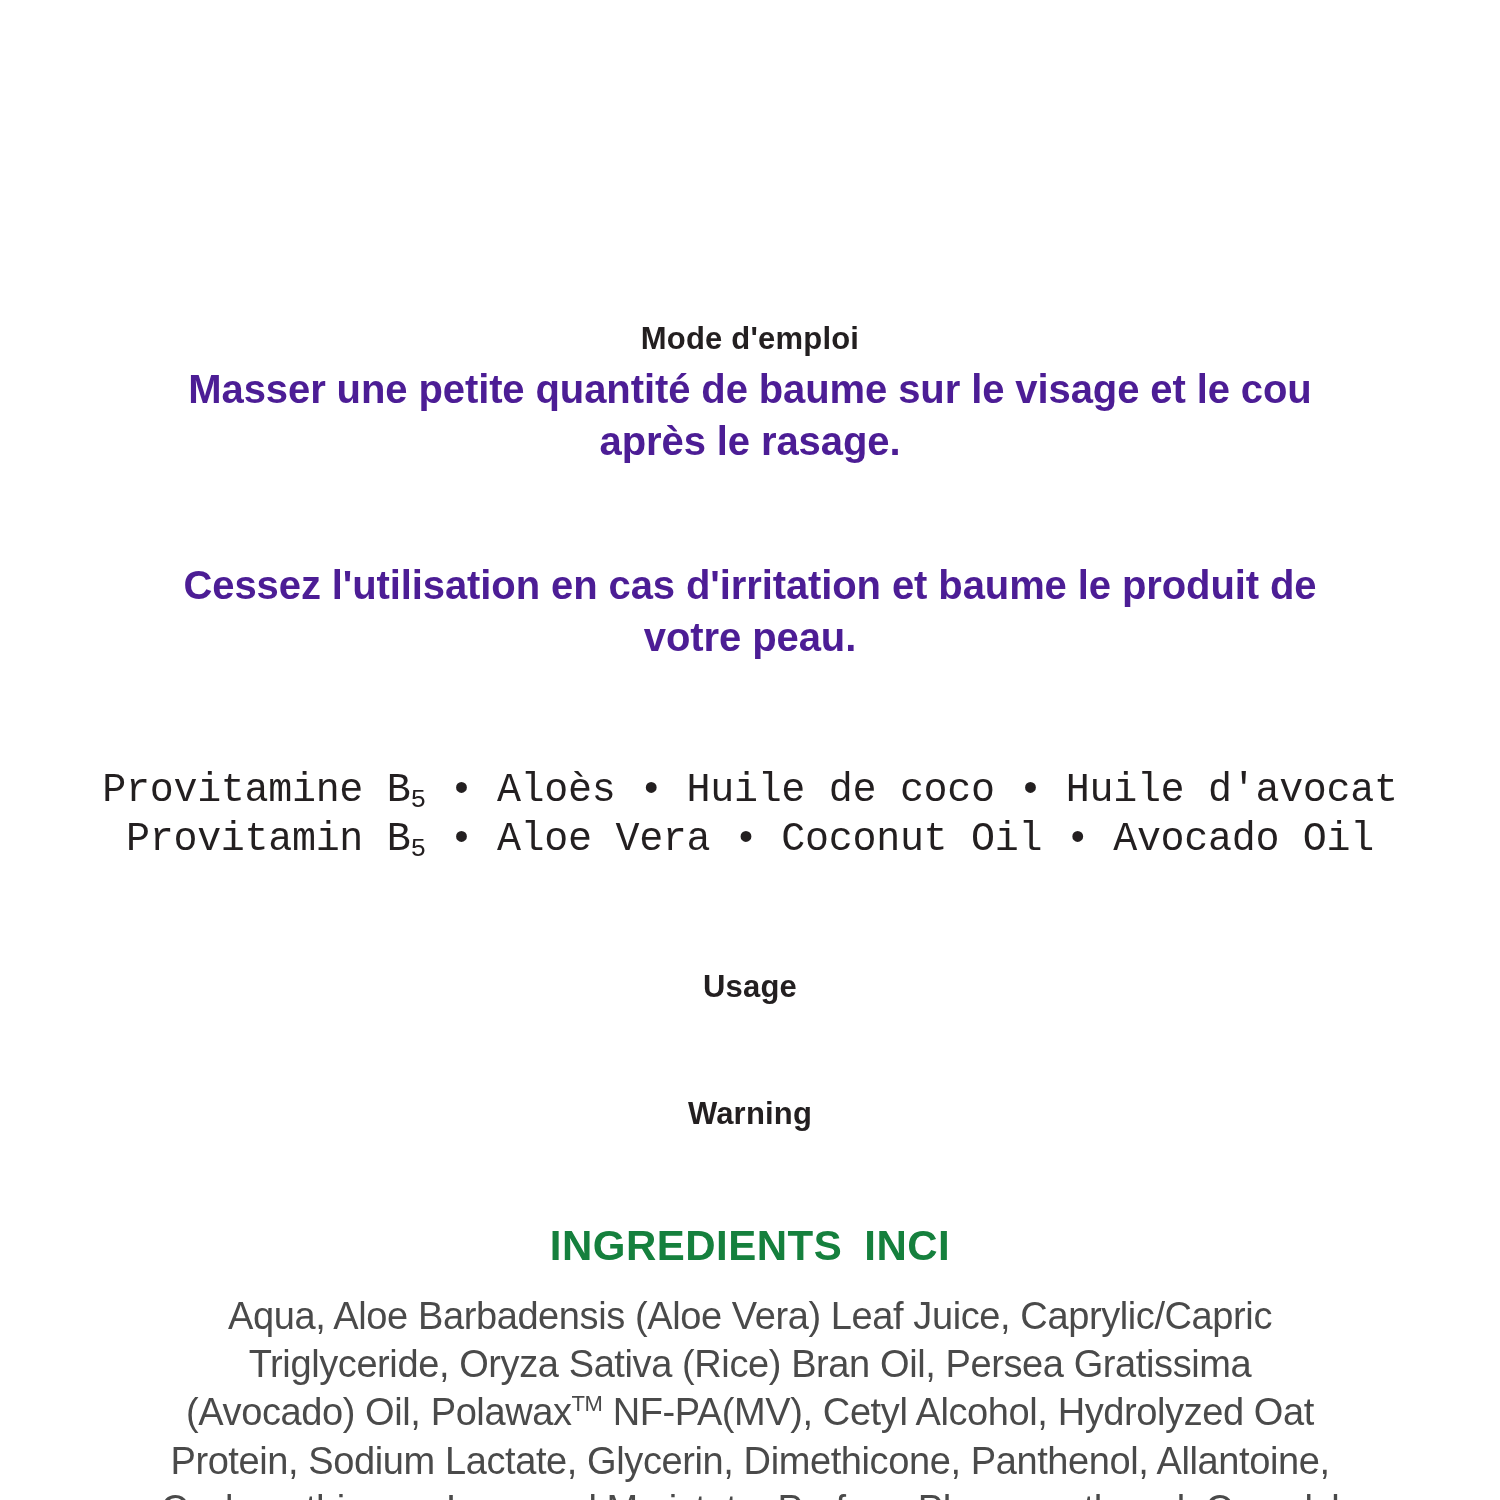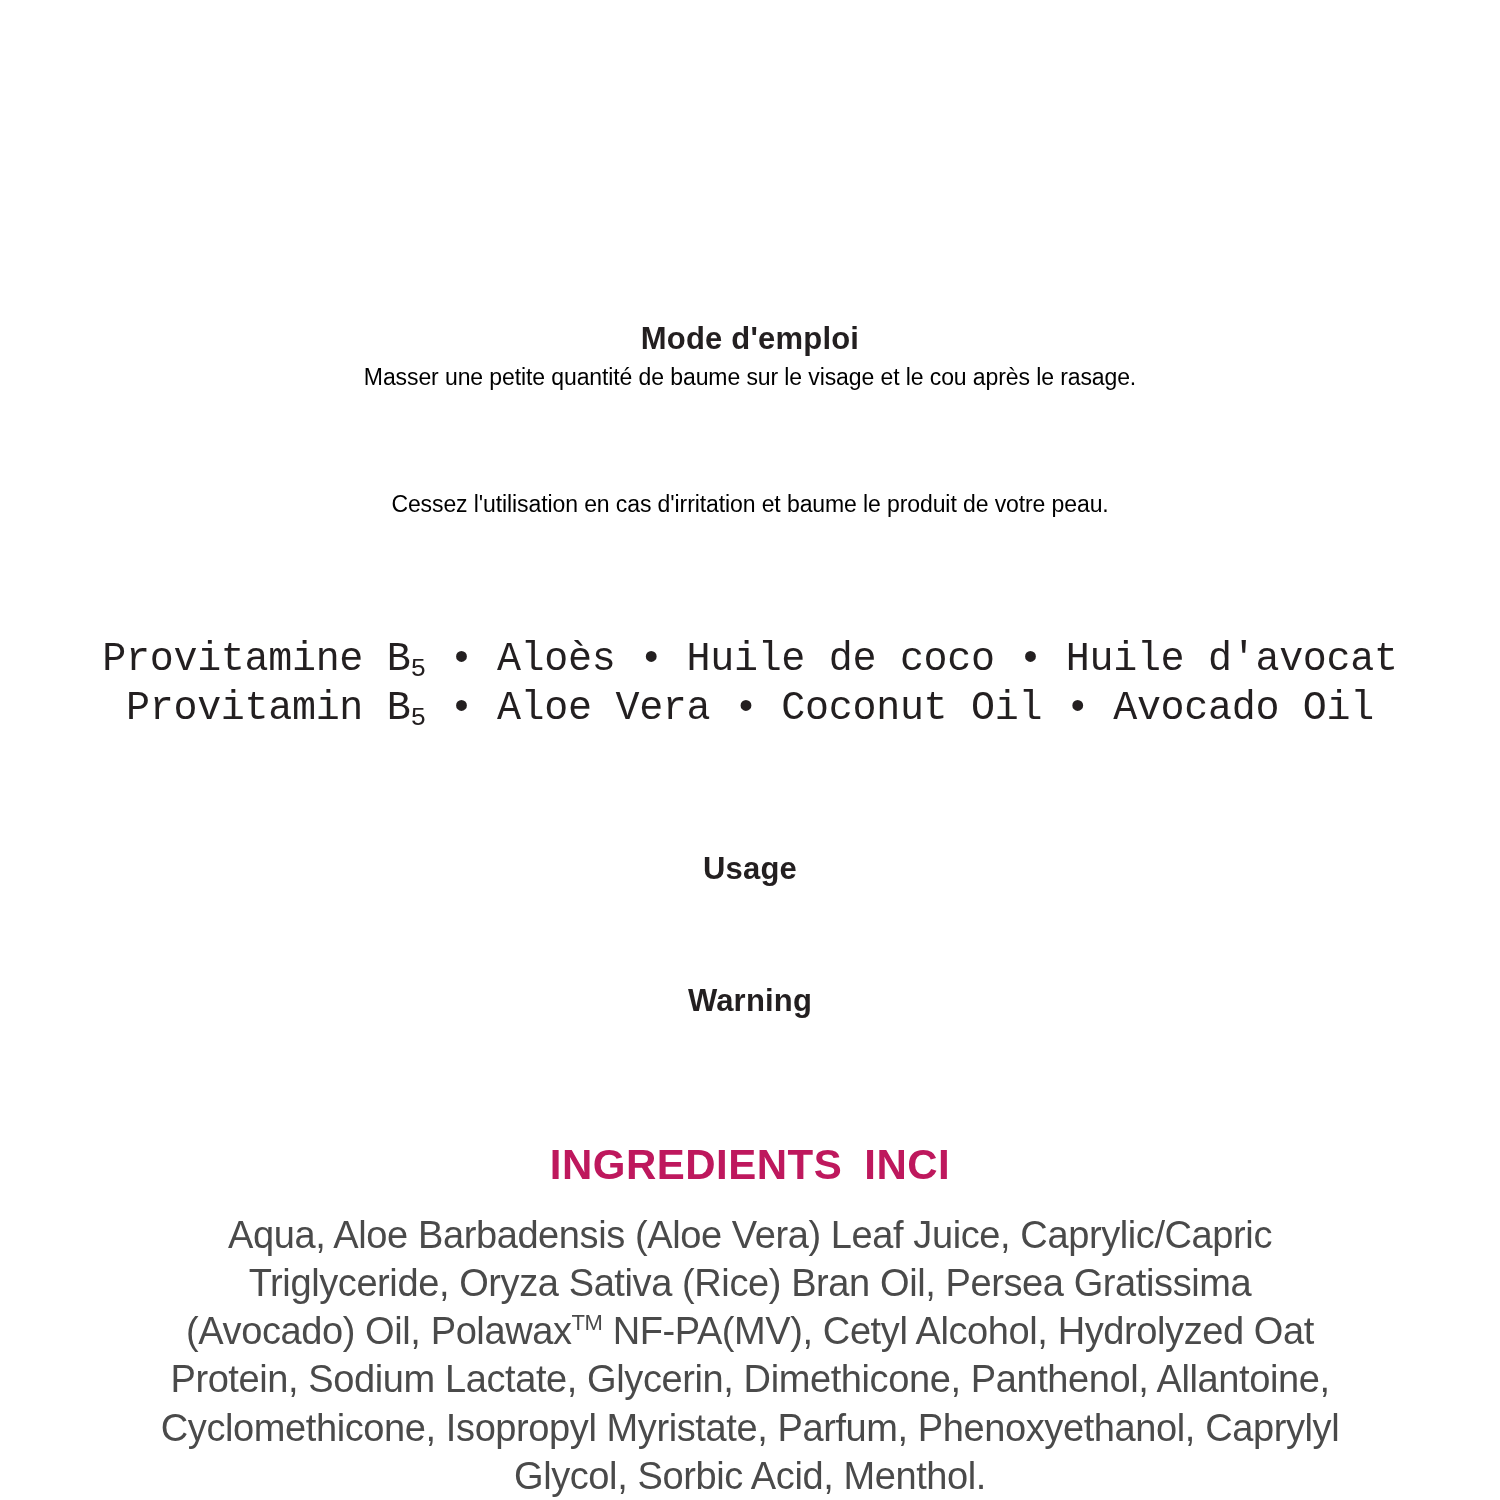--- a/index.html
+++ b/index.html
@@ -28,26 +28,26 @@
   .section-heading {
     font-size: 31px;
     font-weight: bold;
     letter-spacing: 0.2px;
     text-align: center;
     line-height: 1.25;
     margin: 0;
     color: #231f20;
   }
   .body-line {
-    font-size: 23px;
-    font-weight: 400;
+    font-size: 40px;
+    font-weight: 700;
     text-align: center;
     line-height: 1.3;
     margin: 4px 0 0 0;
-    color: #000000;
+    color: #4c1d95;
     letter-spacing: -0.1px;
   }
   .gap-sm { height: 10px; }
   .gap-md { height: 22px; }
   .gap-lg { height: 58px; }
 
   .actives {
     text-align: center;
     margin: 16px;
     font-family: Liberation Mono, monospace;
@@ -65,21 +65,21 @@
     vertical-align: baseline;
     position: relative;
     top: 6px;
   }
 
   .ingredients-title {
     font-size: 42px;
     font-weight: bold;
     letter-spacing: 0.5px;
     text-align: center;
-    color: #be185d;
+    color: #15803d;
     margin: 0;
   }
   .ingredients-title .spacer {
     display: inline-block;
     width: 22px;
   }
   .ingredients-body {
     font-size: 38px;
     font-weight: 400;
     line-height: 1.27;

